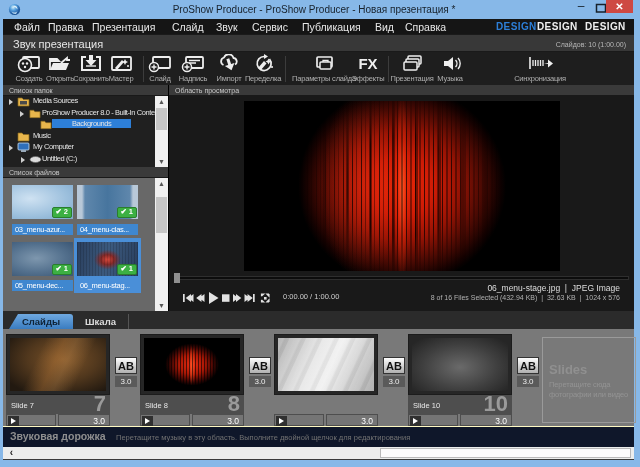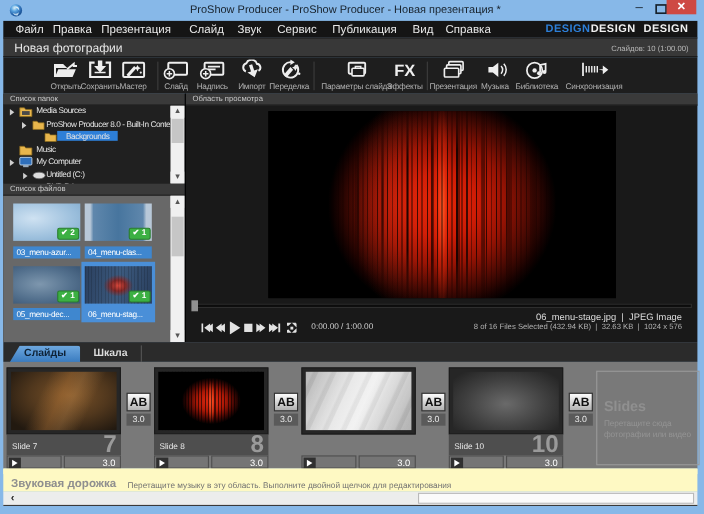--- a/index.html
+++ b/index.html
@@ -35,21 +35,21 @@
 .tsep { position:absolute; top:4px; width:1px; height:26px; background:#3c3c3c; }
 
 
 #left { position:absolute; left:3px; top:85px; width:165px; height:226px; background:#222; }
 #right { position:absolute; left:168px; top:85px; width:466px; height:226px; background:#191919; border-left:1px solid #000; }
 .phead { background:#3a3a3a; color:#c8c8c8; font-size:7px; height:11px; line-height:12px; padding-left:6px; border-bottom:1px solid #191919; }
 
 #tree { position:absolute; left:0; top:11px; width:165px; height:71px; background:#202020; overflow:hidden; }
 .trow { position:relative; height:11.5px; color:#e4e4e4; font-size:7.5px; letter-spacing:-0.4px; white-space:nowrap; }
 .trow .tx { position:absolute; top:0px; }
-.sel { background:#2d7fd8; padding:0 8px; }
+.sel { background:#2d7fd8; padding:0 20px; }
 .arr { position:absolute; top:3px; width:0; height:0; border-left:4px solid #cfcfcf; border-top:3px solid transparent; border-bottom:3px solid transparent; }
 
 #filehead { position:absolute; left:0; top:82px; width:165px; }
 #files { position:absolute; left:0; top:93px; width:165px; height:133px; background:#686868; }
 
 
 .vsb { position:absolute; width:13px; background:#f0f0f0; }
 .vsb .up,.vsb .dn { position:absolute; left:0; width:13px; height:11px; background:#f0f0f0; color:#555; font-size:7px; text-align:center; line-height:11px; }
 .vsb .dn { bottom:0; }
 .vsb .th { position:absolute; left:1px; width:11px; background:#c6c6c6; }
@@ -102,21 +102,21 @@
 .playsq { position:absolute; left:1px; top:1px; width:11px; height:10px; background:#303030; }
 .playsq:after { content:""; position:absolute; left:3px; top:2px; border-left:5px solid #fff; border-top:3px solid transparent; border-bottom:3px solid transparent; }
 .ab { position:absolute; width:22px; text-align:center; }
 .abbtn { width:22px; height:17px; background:linear-gradient(#fdfdfd,#b0b0b0); border:1px solid #333; font-weight:bold; font-size:11px; line-height:16px; color:#111; }
 .abtime { margin-top:2px; width:22px; height:11px; background:#5a5a5a; color:#eee; font-size:8px; line-height:11px; }
 #slidesbox { position:absolute; left:539px; top:8px; width:94px; height:86px; border:1px solid #9a9a9a; color:#949494; padding:24px 6px 0; }
 #slidesbox .h { font-size:13px; font-weight:bold; margin-bottom:3px; color:#909090;}
 #slidesbox .d { font-size:7.5px; line-height:9.5px; letter-spacing:-0.1px; }
 
 
-#audio { position:absolute; left:3px; top:426px; width:631px; height:21px; background:#fef9c3; border-top:5px solid #fef9c3; }
+#audio { position:absolute; left:3px; top:426px; width:631px; height:21px; background:#0f172a; border-top:1px solid #fef9c3; }
 #audio .b { position:absolute; left:7px; top:3px; font-size:10.5px; font-weight:bold; color:#8f8f8f; }
 #audio .s { position:absolute; left:113px; top:6px; font-size:7.5px; color:#727272; }
 
 
 #hsb { position:absolute; left:3px; top:447px; width:631px; height:13px; background:#ecedec; border-bottom:1px solid #3a3a3a; }
 #hsb .ar { position:absolute; top:0; width:13px; height:12px; color:#222; font-size:10px; font-weight:bold; text-align:center; line-height:11px; }
 #hsb .th { position:absolute; left:377px; top:1px; width:251px; height:10px; background:#fbfbfb; border:1px solid #b9b9b9; }
 </style>
 </head>
 <body>
@@ -153,25 +153,35 @@
   <span class="mi" style="left:249px">Сервис</span>
   <span class="mi" style="left:299px">Публикация</span>
   <span class="mi" style="left:372px">Вид</span>
   <span class="mi" style="left:402px">Справка</span>
   <span class="mi bdp" style="left:493px;color:#2d7fd8">DESIGN</span>
   <span class="mi bdp" style="left:534px;color:#f0f0f0">DESIGN</span>
   <span class="mi bdp" style="left:582px;color:#f0f0f0">DESIGN</span>
 </div>
 
 <div id="statusrow">
-  <div class="t1">Новая фотографии</div>
+  <div class="t1">Звук презентация</div>
   <div class="t2">Слайдов: 10 (1:00.00)</div>
 </div>
 
 <div id="toolbar">
+  <div class="tool" style="left:-4px">
+    <svg width="26" height="19" viewBox="0 0 26 19">
+        <rect x="7" y="3" width="16" height="11" rx="1" fill="none" stroke="#eee" stroke-width="1.8"></rect>
+        <circle cx="9" cy="11" r="6.5" fill="#1e1e1e" stroke="#eee" stroke-width="1.6"></circle>
+        <circle cx="7" cy="9.5" r="1.2" fill="#eee"></circle>
+        <circle cx="11" cy="9.5" r="1.2" fill="#eee"></circle>
+        <circle cx="9" cy="13" r="1.2" fill="#eee"></circle>
+      </svg>
+    <div class="lbl">Создать</div>
+  </div>
   <div class="tool" style="left:27px">
     <svg width="26" height="19" viewBox="0 0 26 19">
         <path d="M3 16 L3 5 h7 l2 2 h-9" fill="none" stroke="#eee" stroke-width="1.8"></path>
         <path d="M3 16 L6 9 h16 l-3 7 z" fill="#eee"></path>
         <path d="M14 9 l6 -5 v2 h3" fill="none" stroke="#eee" stroke-width="1.8"></path>
       </svg>
     <div class="lbl">Открыть</div>
   </div>
   <div class="tool" style="left:58px">
     <svg width="26" height="19" viewBox="0 0 26 19">
@@ -248,30 +258,20 @@
         <rect x="5" y="8" width="13" height="8" rx="1" fill="#1e1e1e" stroke="#eee" stroke-width="1.5"></rect>
       </svg>
     <div class="lbl">Презентация</div>
   </div>
   <div class="tool" style="left:417px">
     <svg width="26" height="19" viewBox="0 0 26 19">
         <path d="M7 7 h4 l5 -4 v13 l-5 -4 h-4 z" fill="#eee"></path>
         <path d="M18.5 6 a5 5 0 0 1 0 7 M21 4 a8 8 0 0 1 0 11" fill="none" stroke="#eee" stroke-width="1.4"></path>
       </svg>
     <div class="lbl">Музыка</div>
-  </div>
-  <div class="tool" style="left:455px">
-    <svg width="26" height="19" viewBox="0 0 26 19">
-        <circle cx="11" cy="10" r="7" fill="none" stroke="#eee" stroke-width="1.6"></circle>
-        <circle cx="11" cy="10" r="2" fill="#eee"></circle>
-        <path d="M16 12 v-7 l5 -1 v7" fill="none" stroke="#eee" stroke-width="1.6"></path>
-        <circle cx="15" cy="12.5" r="1.8" fill="#eee"></circle>
-        <circle cx="20" cy="11.5" r="1.8" fill="#eee"></circle>
-      </svg>
-    <div class="lbl">Библиотека</div>
   </div>
   <div class="tool" style="left:507px">
     <svg width="30" height="19" viewBox="0 0 30 19">
         <path d="M5 3 v12" stroke="#eee" stroke-width="1.6"></path>
         <path d="M8 6 v6 M10.5 6 v6 M13 6 v6 M15.5 6 v6 M18 6 v6" stroke="#eee" stroke-width="1.3"></path>
         <path d="M19 9 h4 v-3.5 l5 4 -5 4 V10" fill="#eee"></path>
       </svg>
     <div class="lbl">Синхронизация</div>
   </div>
 </div>

